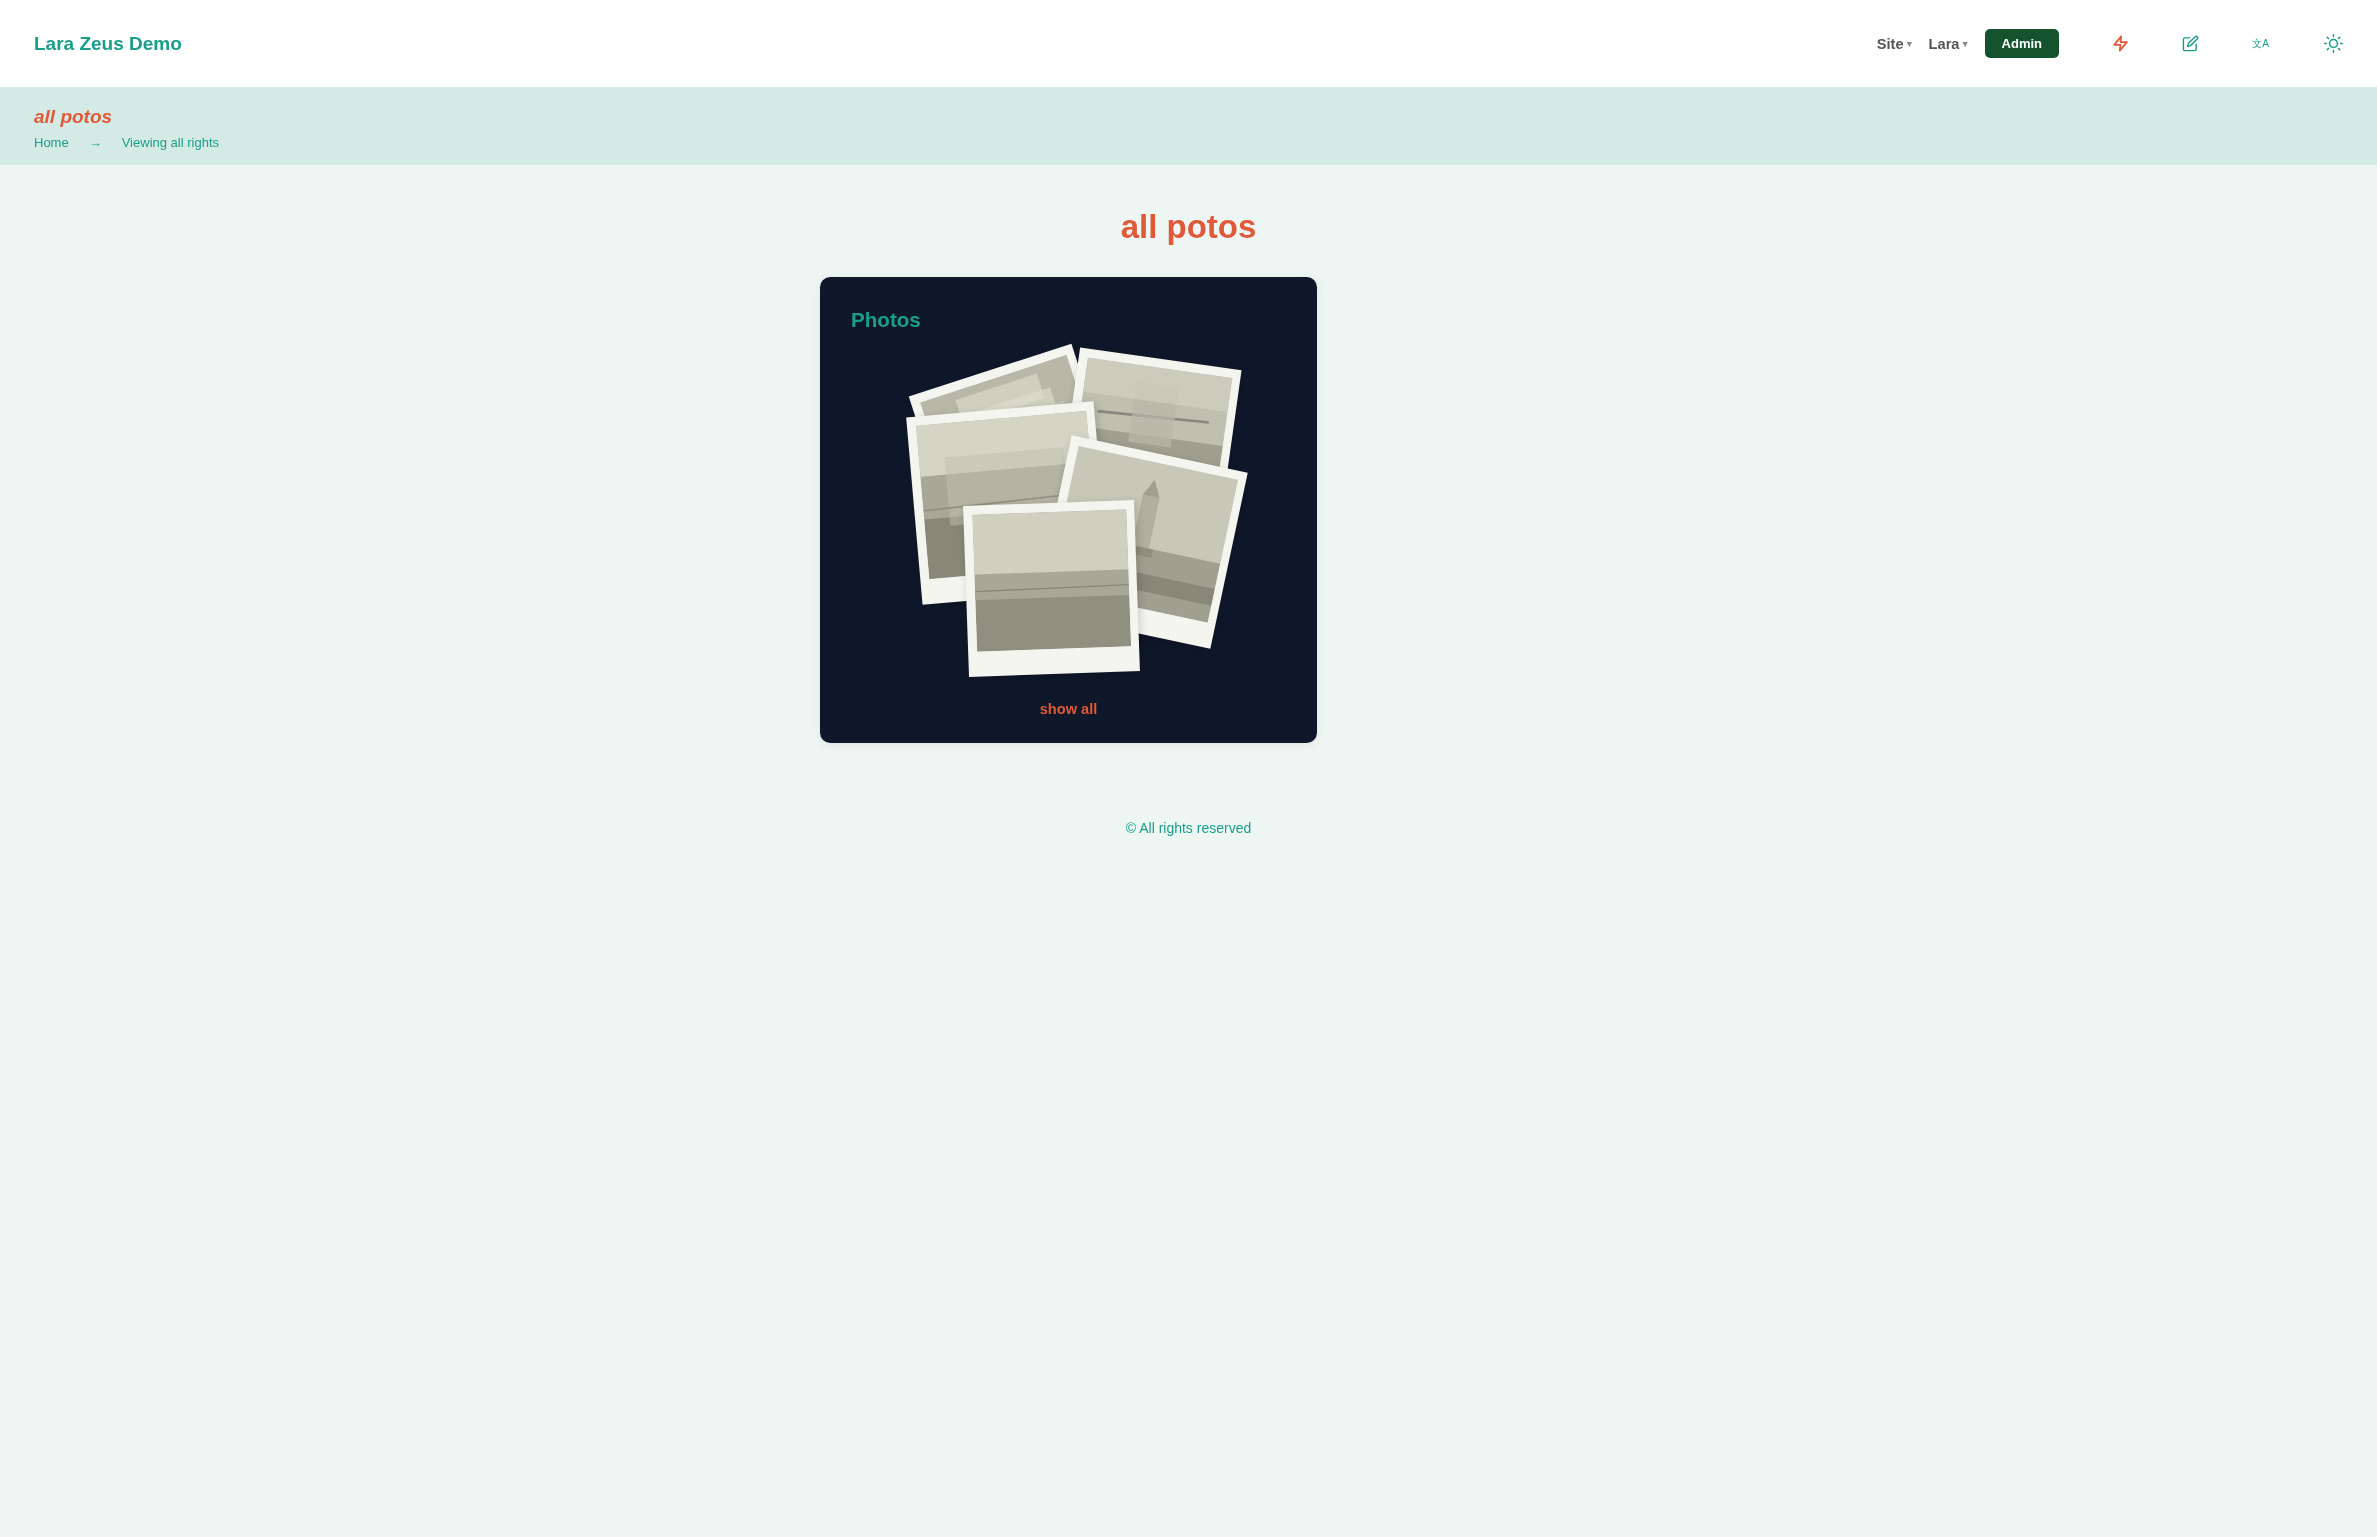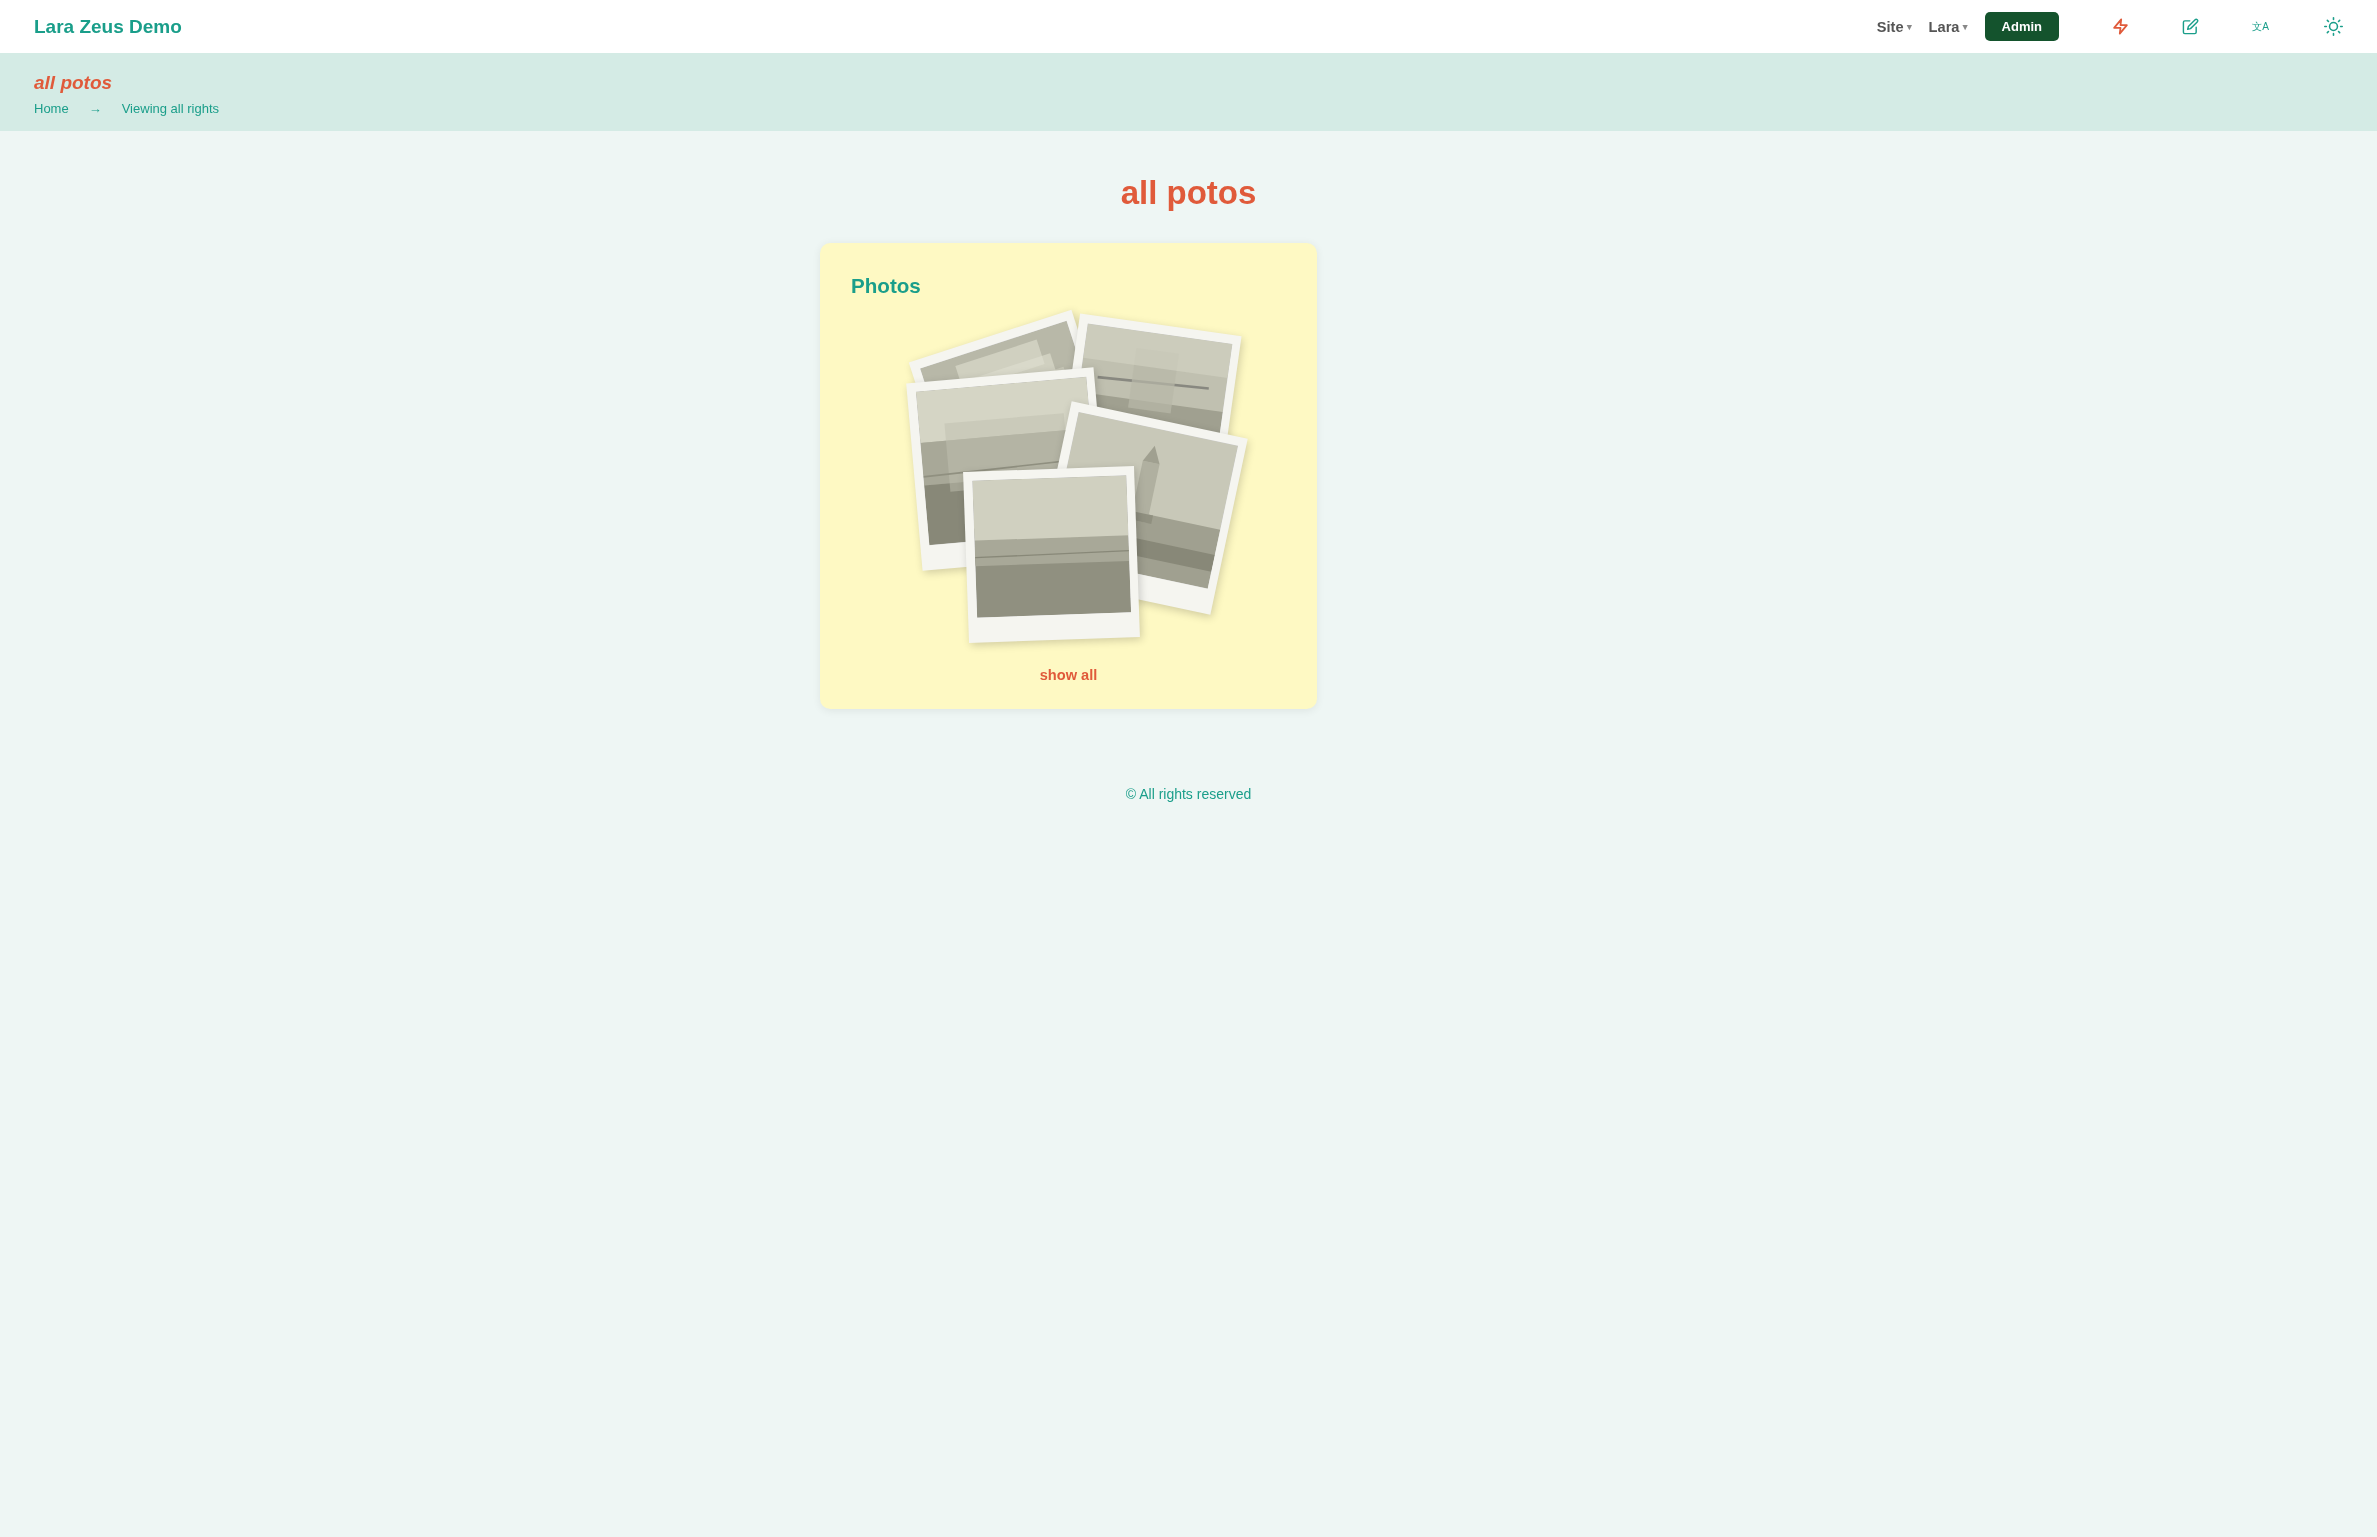--- a/index.html
+++ b/index.html
@@ -11,21 +11,21 @@
       color: #333;
     }
 
     
     nav {
       background-color: #fff;
       display: flex;
       align-items: center;
       justify-content: space-between;
       padding: 17px 34px;
-      height: 53px;
+      height: 87px;
       box-shadow: 0 0.9px 2.6px rgba(0,0,0,0.08);
     }
 
     .nav-logo {
       font-size: 19px;
       font-weight: 700;
       color: #1a9e8a;
       text-decoration: none;
     }
 
@@ -105,21 +105,21 @@
     .page-title {
       text-align: center;
       font-size: 33px;
       font-weight: 700;
       color: #e05a3a;
       margin-bottom: 31px;
     }
 
     
     .card {
-      background: #fef9c3;
+      background: #0f172a;
       border-radius: 10.3px;
       padding: 31px 31px 26px;
       box-shadow: 0 1.7px 8.6px rgba(0,0,0,0.07);
       max-width: 497px;
     }
 
     .card-title {
       font-size: 20.6px;
       font-weight: 700;
       color: #1a9e8a;

